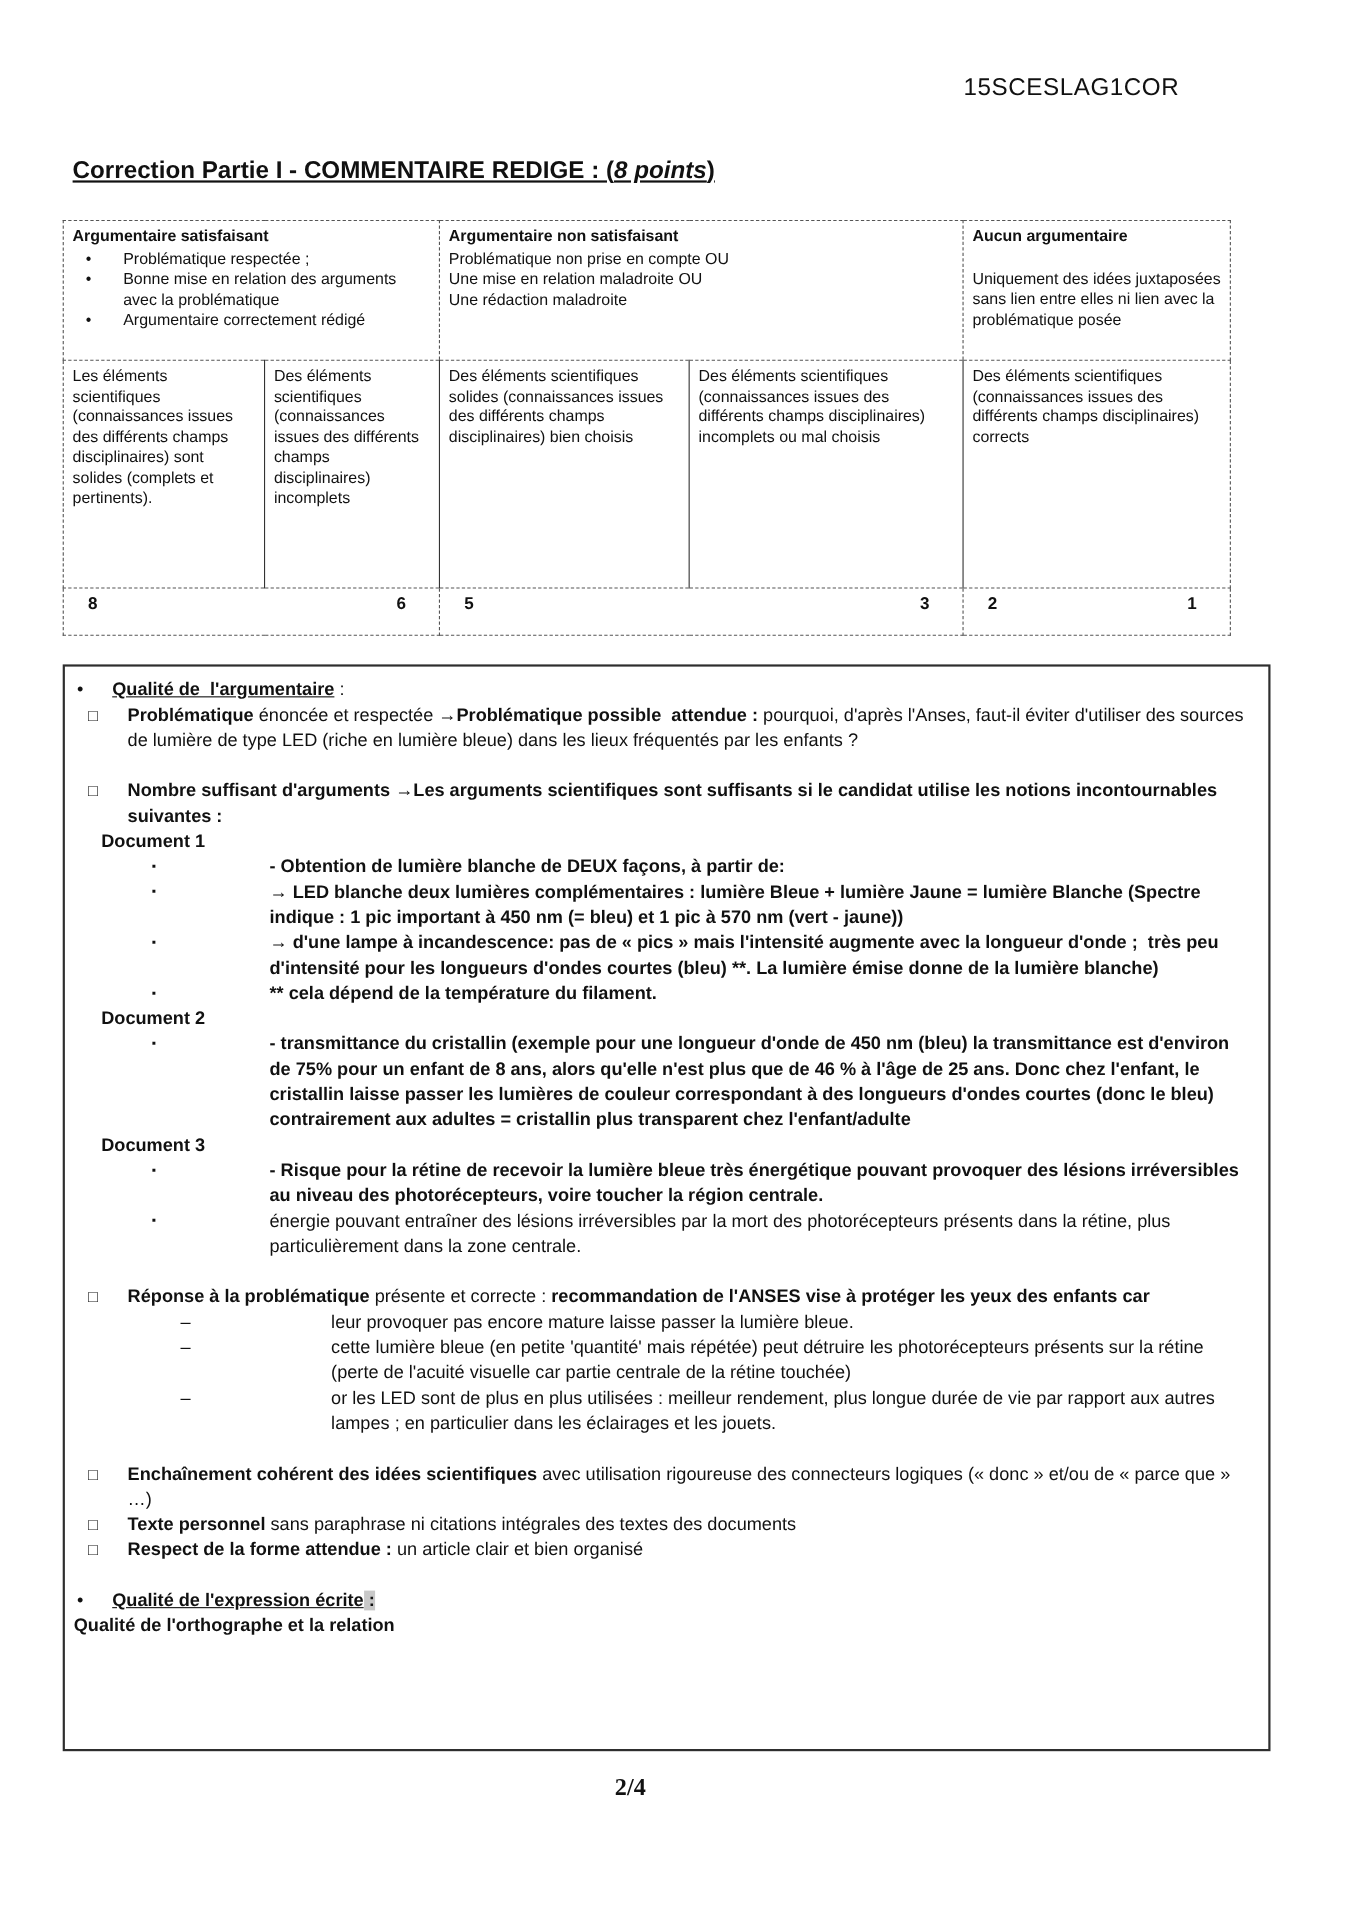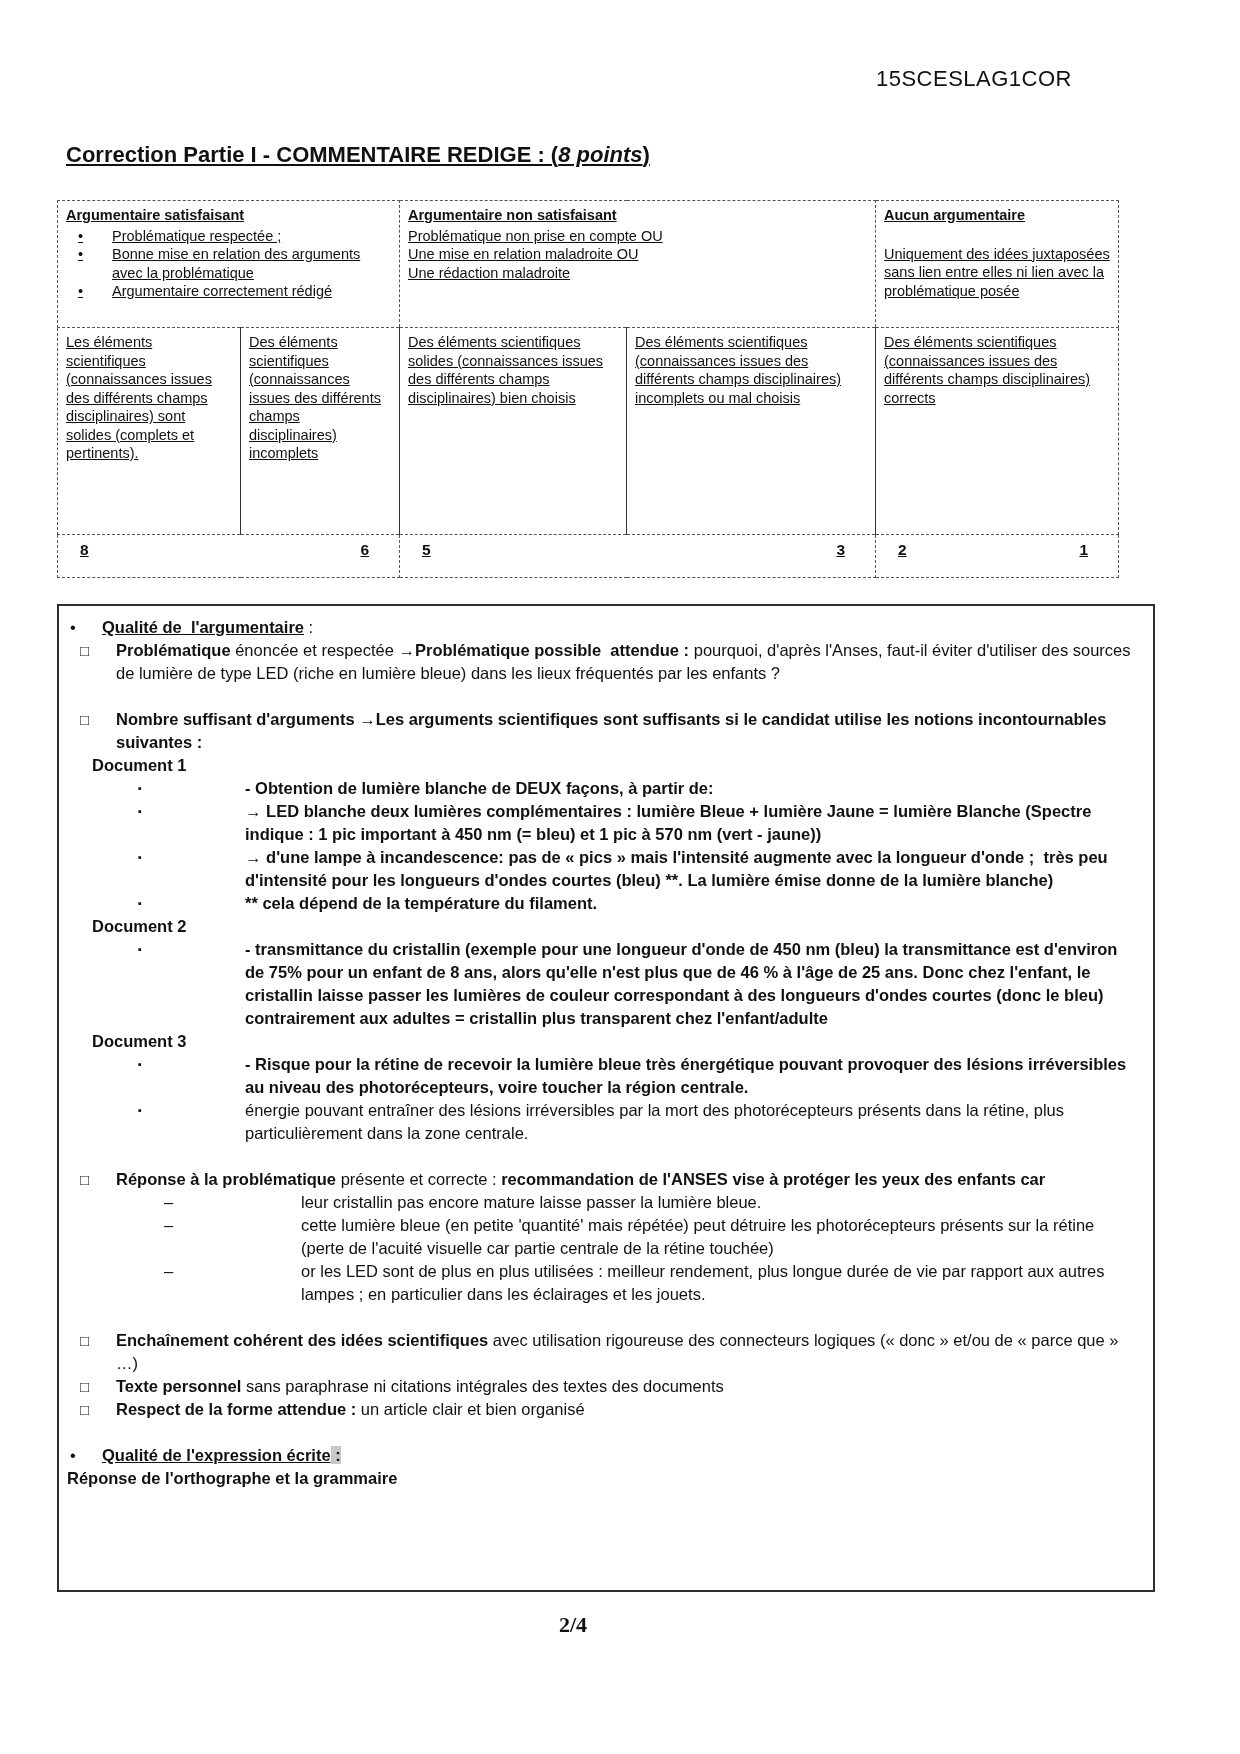--- a/index.html
+++ b/index.html
@@ -4,21 +4,21 @@
 <style>
   html,body{margin:0;padding:0;background:#ffffff;}
   body{width:1240px;height:1754px;position:relative;font-family:"Liberation Sans","DejaVu Sans",sans-serif;color:#111;}
   .page{position:absolute;inset:0;}
 
   .header-code{position:absolute;top:66px;right:168px;font-size:22px;letter-spacing:0.5px;}
 
   .title{position:absolute;top:142px;left:66px;font-size:22px;font-weight:bold;text-decoration:underline;}
   .title .ital{font-style:italic;}
 
-  table.rubric{position:absolute;top:200px;left:57px;width:1061px;border-collapse:collapse;table-layout:fixed;font-size:14.5px;line-height:18.5px;text-decoration:underline;}
+  table.rubric{position:absolute;top:200px;left:57px;width:1061px;border-collapse:collapse;table-layout:fixed;font-size:14.5px;line-height:18.5px;}
   table.rubric td{border:1px dashed #555;vertical-align:top;padding:5px 8px 5px 8px;}
   table.rubric tr.r2 td{border-left:1px solid #333;border-right:1px solid #333;height:196px;}
   table.rubric tr.r2 td:first-child{border-left:1px dashed #555;}
   table.rubric tr.r2 td:last-child{border-right:1px dashed #555;}
   table.rubric tr.r1 td{height:116px;}
   .th{font-weight:bold;margin-bottom:2px;}
   .tbullet{display:flex;}
   .bdot{flex:0 0 34px;padding-left:12px;}
   .btx{flex:1;}
   .gap{height:18px;}
@@ -179,21 +179,21 @@
         <span class="mk">▪</span>
         <span class="tx"><span>énergie pouvant entraîner des lésions irréversibles par la mort des photorécepteurs présents dans la rétine, plus particulièrement dans la zone centrale.</span></span>
       </div>
       <div class="ln spacer"></div>
       <div class="ln check">
         <span class="mk">□</span>
         <span class="tx"><span class="b">Réponse à la problématique</span><span> présente et correcte : </span><span class="b">recommandation de l'ANSES vise à protéger les yeux des enfants car</span></span>
       </div>
       <div class="ln dash">
         <span class="mk">–</span>
-        <span class="tx"><span>leur cristallin pas encore mature laisse passer la lumière bleue.</span></span>
+        <span class="tx"><span>leur provoquer pas encore mature laisse passer la lumière bleue.</span></span>
       </div>
       <div class="ln dash">
         <span class="mk">–</span>
         <span class="tx"><span>cette lumière bleue (en petite 'quantité' mais répétée) peut détruire les photorécepteurs présents sur la rétine (perte de l'acuité visuelle car partie centrale de la rétine touchée)</span></span>
       </div>
       <div class="ln dash">
         <span class="mk">–</span>
         <span class="tx"><span>or les LED sont de plus en plus utilisées : meilleur rendement, plus longue durée de vie par rapport aux autres lampes ; en particulier dans les éclairages et les jouets.</span></span>
       </div>
       <div class="ln spacer"></div>
@@ -208,19 +208,19 @@
       <div class="ln check">
         <span class="mk">□</span>
         <span class="tx"><span class="b">Respect de la forme attendue :</span><span> un article clair et bien organisé</span></span>
       </div>
       <div class="ln spacer"></div>
       <div class="ln bullet1">
         <span class="mk">•</span>
         <span class="tx"><span class="b u">Qualité de l'expression écrite</span><span class="b hl"> :</span></span>
       </div>
       <div class="ln plain">
-        <span class="tx"><span class="b">Réponse de l'orthographe et la grammaire</span></span>
+        <span class="tx"><span class="b">Qualité de l'orthographe et la relation</span></span>
       </div>
     </div>
 
   <div class="footer-page">2/4</div>
 
 </div>
 
 </body></html>

